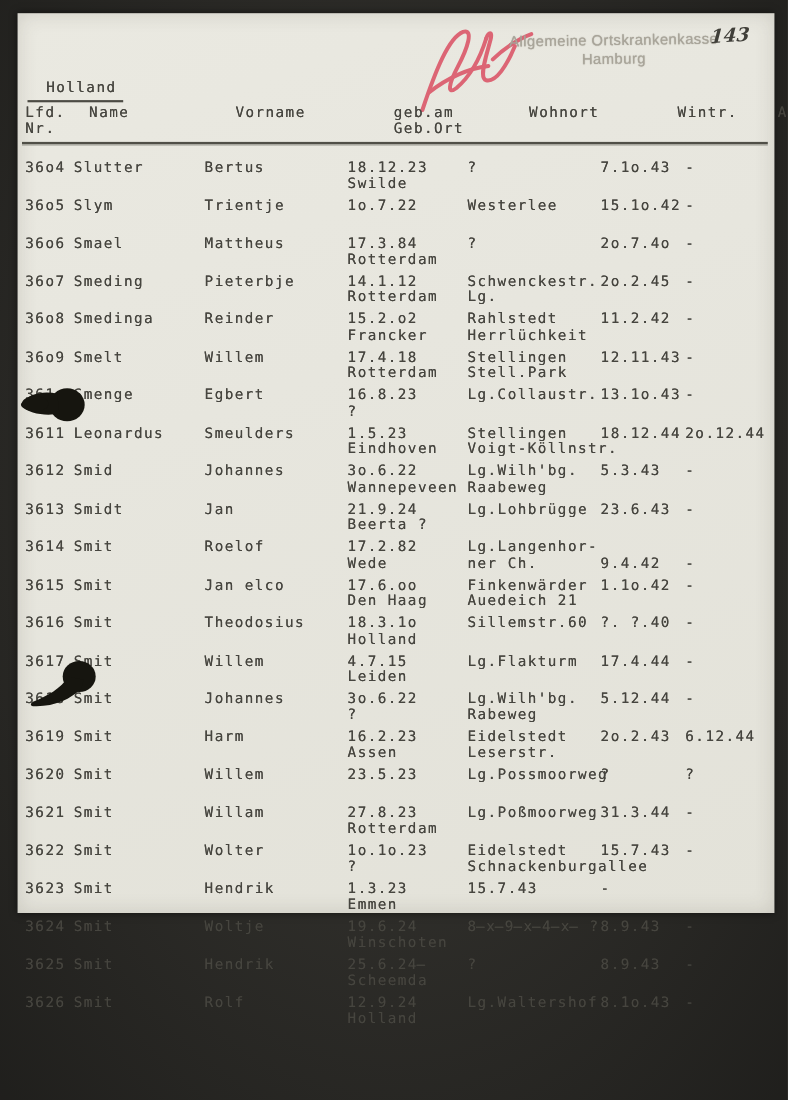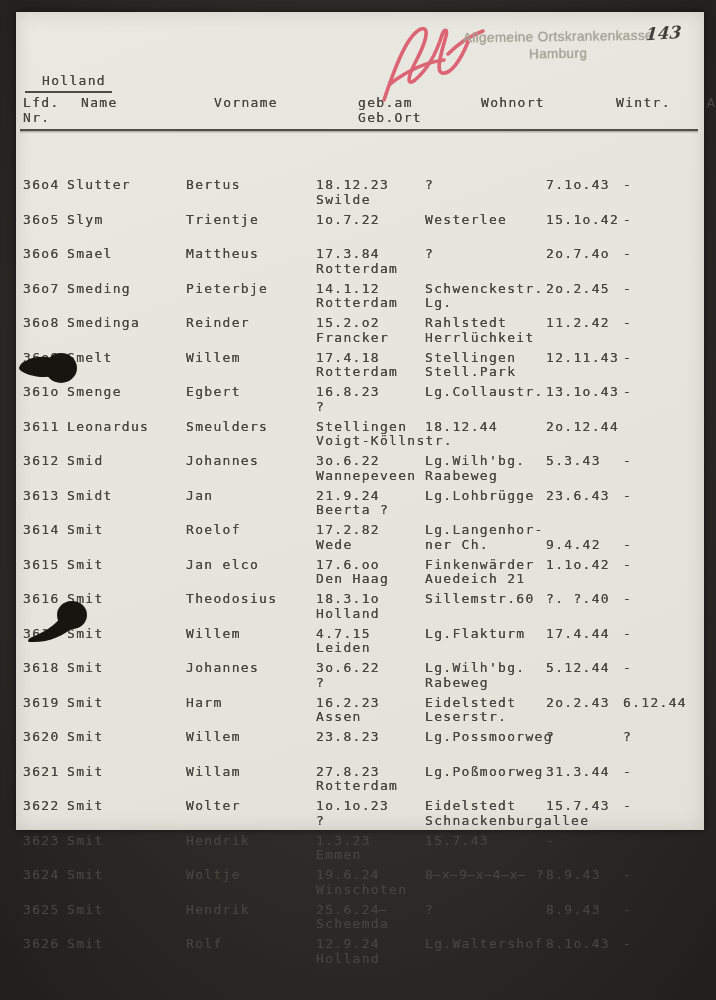--- a/index.html
+++ b/index.html
@@ -59,21 +59,21 @@
     display:grid;
     grid-template-columns:44px 119px 130px 109px 121px 77px 68px;
     align-content:start;
   }
   .thead{position:absolute;left:7px;top:84px;right:0;gap:14px;}
   .rule{
     position:absolute;left:4px;top:117px;width:678px;
     border-top:2.5px solid #504f47;
     box-shadow:0 1.5px 0 rgba(80,79,71,.35);
   }
-  .tbody{position:absolute;left:7px;top:134px;right:0;margin-top:32px;}
+  .tbody{position:absolute;left:7px;top:134px;right:0;}
   .row{height:34.5px;}
   .cell{overflow:visible;}
   .blot{position:absolute;}
 </style>
 </head>
 <body>
 
 <div class="frame-shade"></div>
 
 <div class="paper">
@@ -180,20 +180,22 @@
     <div class="cell typ">16.8.23
 ?</div>
     <div class="cell typ">Lg.Collaustr.</div>
     <div class="cell typ">13.1o.43</div>
     <div class="cell typ">-</div>
   </div>
       <div class="row grid">
     <div class="cell typ">3611</div>
     <div class="cell typ">Leonardus</div>
     <div class="cell typ">Smeulders</div>
+    <div class="cell typ">1.5.23
+Eindhoven</div>
     <div class="cell typ">Stellingen
 Voigt-Köllnstr.</div>
     <div class="cell typ">18.12.44</div>
     <div class="cell typ">2o.12.44</div>
   </div>
       <div class="row grid">
     <div class="cell typ">3612</div>
     <div class="cell typ">Smid</div>
     <div class="cell typ">Johannes</div>
     <div class="cell typ">3o.6.22
@@ -276,21 +278,21 @@
 Assen</div>
     <div class="cell typ">Eidelstedt
 Leserstr.</div>
     <div class="cell typ">2o.2.43</div>
     <div class="cell typ">6.12.44</div>
   </div>
       <div class="row grid">
     <div class="cell typ">3620</div>
     <div class="cell typ">Smit</div>
     <div class="cell typ">Willem</div>
-    <div class="cell typ">23.8.23</div>
+    <div class="cell typ">23.5.23</div>
     <div class="cell typ">Lg.Possmoorweg</div>
     <div class="cell typ">?</div>
     <div class="cell typ">?</div>
   </div>
       <div class="row grid">
     <div class="cell typ">3621</div>
     <div class="cell typ">Smit</div>
     <div class="cell typ">Willam</div>
     <div class="cell typ">27.8.23
 Rotterdam</div>

